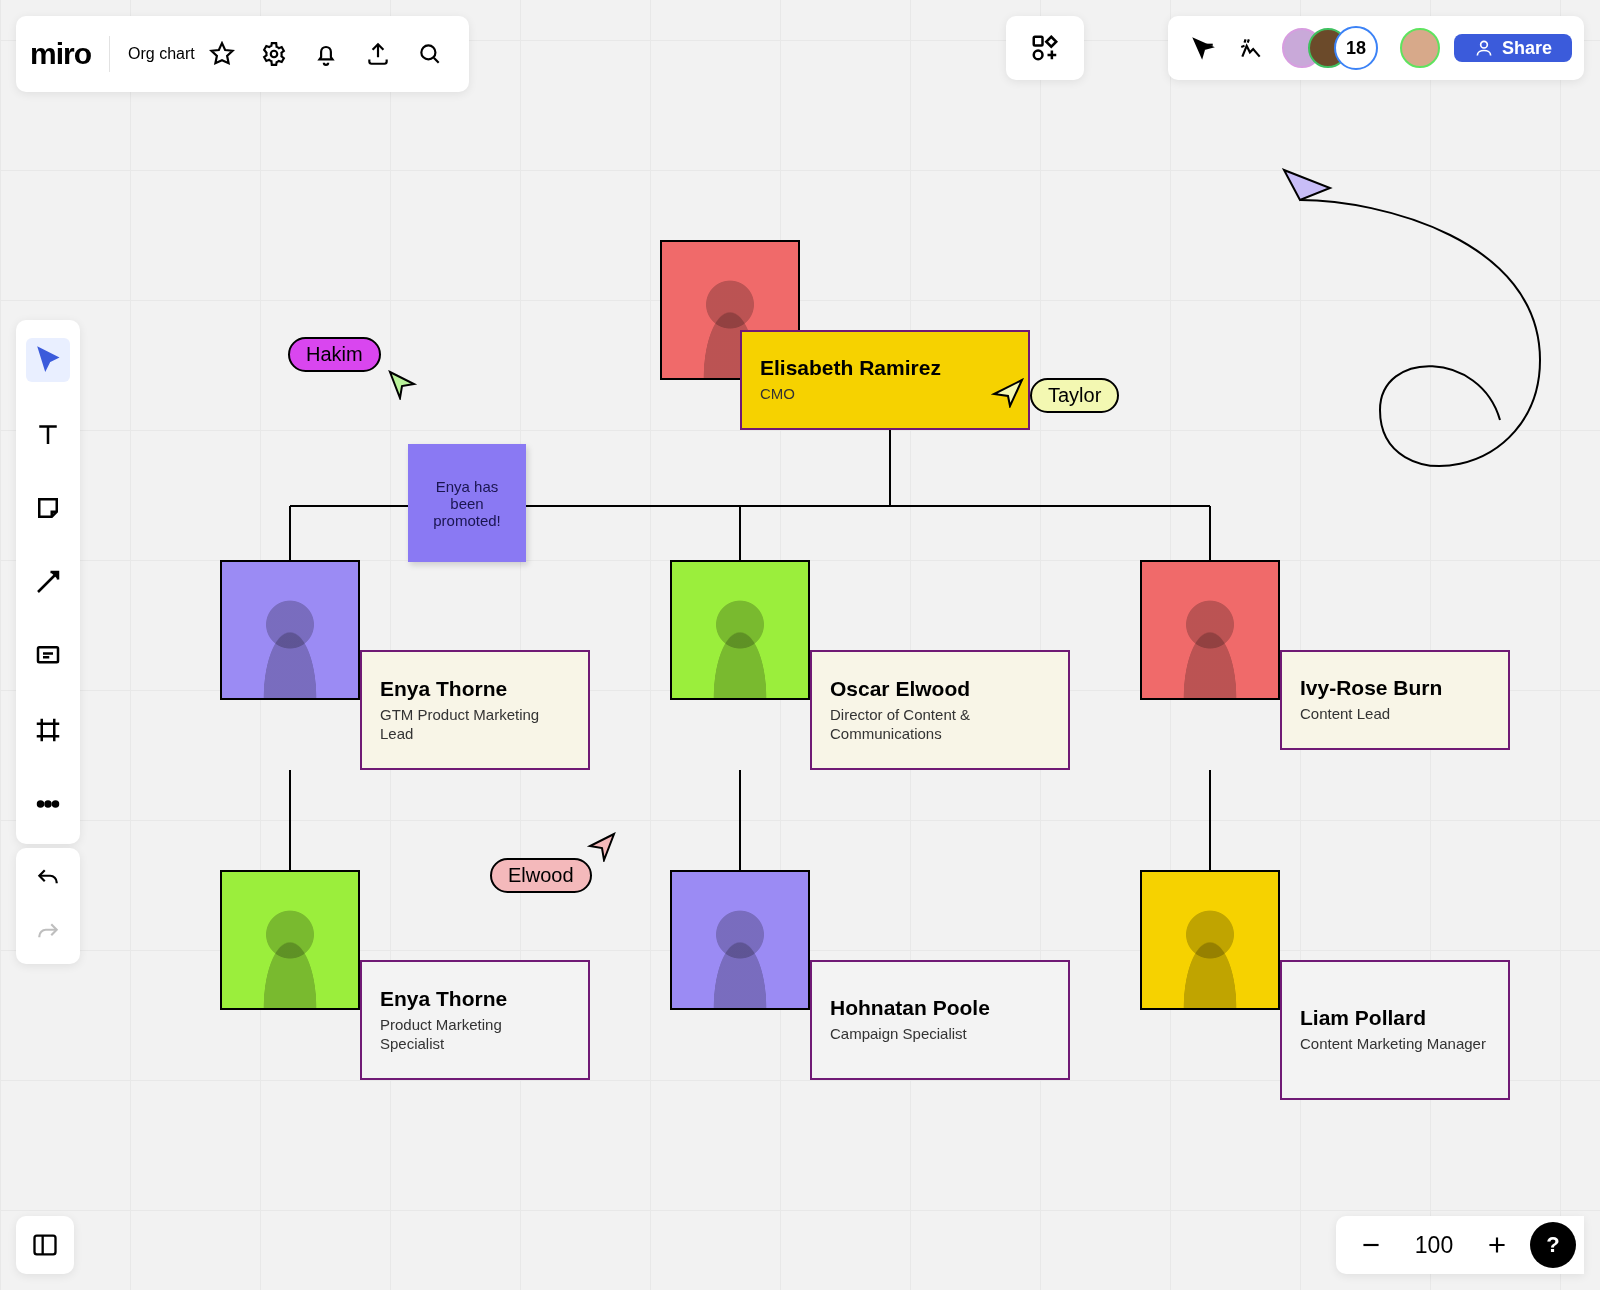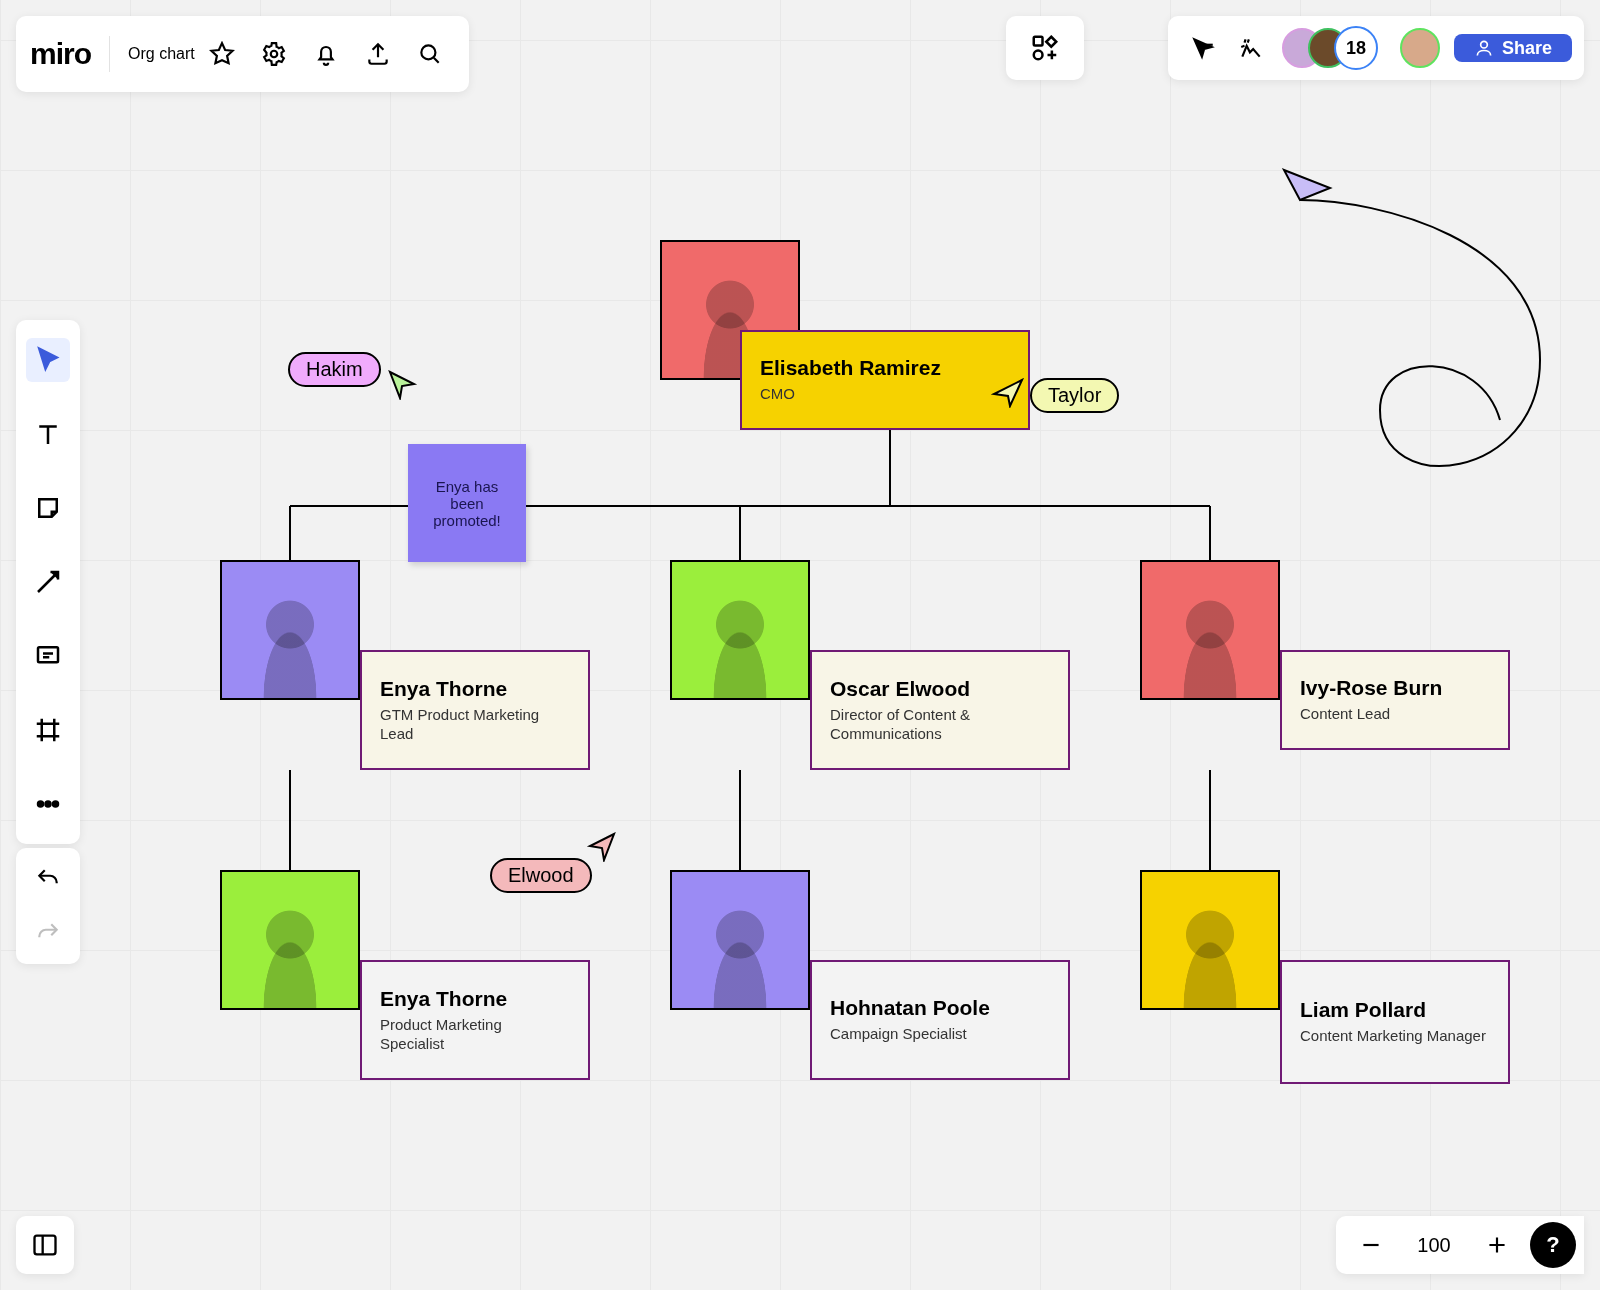--- a/index.html
+++ b/index.html
@@ -97,21 +97,21 @@
     width: 58px; height: 58px; background:#fff; border-radius:10px;
     box-shadow: 0 2px 10px rgba(0,0,0,.08);
     display:flex; align-items:center; justify-content:center;
   }
   .zoom {
     position: absolute; right: 16px; bottom: 16px;
     height: 58px; background:#fff; border-radius: 10px 0 0 10px;
     box-shadow: 0 2px 10px rgba(0,0,0,.08);
     display:flex; align-items:center; gap: 26px; padding: 0 18px;
   }
-  .zoom .level { font-size: 20px; font-weight: 500; min-width: 40px; text-align:center;}
+  .zoom .level { font-size: 23px; font-weight: 500; min-width: 40px; text-align:center;}
   .help {
     position: absolute; right: 22px; bottom: 22px;
     transform: translate(0,0);
   }
   .help {
     width: 46px; height: 46px; border-radius: 50%; background:#000; color:#fff;
     display:flex; align-items:center; justify-content:center; font-size: 22px; font-weight:700;
   }
 
   
@@ -374,30 +374,30 @@
     <div class="title">Product Marketing Specialist</div>
   </div>
 
   <div class="photo" style="left:670px; top:870px; width:140px; height:140px; background:#9b8bf4"></div>
   <div class="card" style="left:810px; top:960px; width:260px; height:120px; background:#f3f3f3">
     <div class="name">Hohnatan Poole</div>
     <div class="title">Campaign Specialist</div>
   </div>
 
   <div class="photo" style="left:1140px; top:870px; width:140px; height:140px; background:#f6d200"></div>
-  <div class="card" style="left:1280px; top:960px; width:230px; height:124px; background:#f3f3f3">
+  <div class="card" style="left:1280px; top:960px; width:230px; height:140px; background:#f3f3f3">
     <div class="name">Liam Pollard</div>
     <div class="title">Content Marketing Manager</div>
   </div>
 
   <div class="sticky" style="left:408px; top:444px; width:118px; height:118px">
     <span>Enya has been promoted!</span>
   </div>
 
-  <div class="cursor-label" style="left:288px; top:352px; background:#f0abfc">
+  <div class="cursor-label" style="left:288px; top:337px; background:#d946ef">
     <span>Hakim</span>
   </div>
   <svg class="collab-cursor-arrow" style="left:388px; top:370px" width="30" height="30">
     <path d="M2 2 L26 14 L14 16 L12 28 Z" fill="#b9f29a" stroke="#000" stroke-width="2"></path>
   </svg>
 
   <div class="cursor-label" style="left:1030px; top:378px; background:#f3f8b2">
     <span>Taylor</span>
   </div>
   <svg class="collab-cursor-arrow" style="left:990px; top:378px" width="34" height="30">

